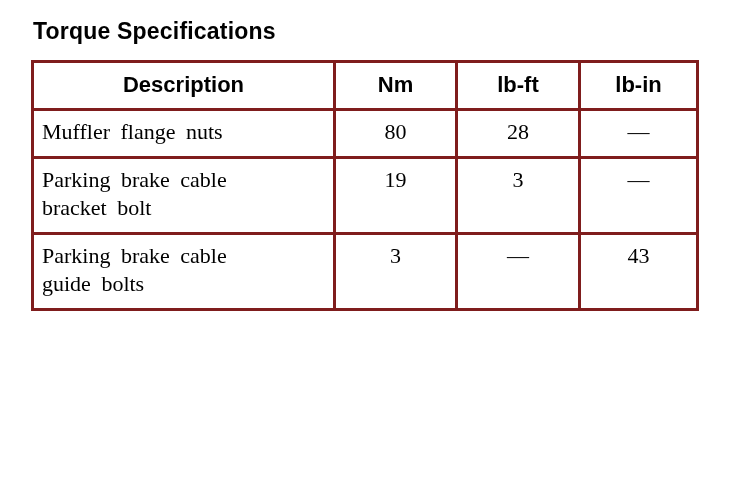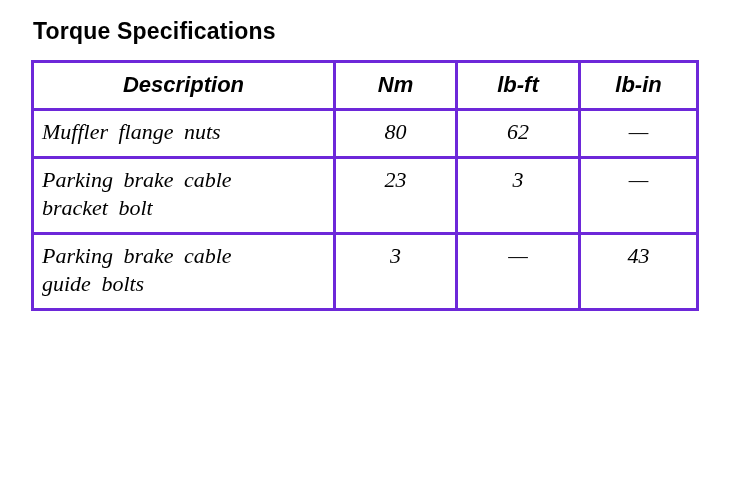--- a/index.html
+++ b/index.html
@@ -34,25 +34,24 @@
     table-layout: fixed;
     width: 665px;
     background: #ffffff;
   }
   table.spec-table col.c-desc  { width: 302px; }
   table.spec-table col.c-nm    { width: 122px; }
   table.spec-table col.c-lbft  { width: 123px; }
   table.spec-table col.c-lbin  { width: 118px; }
   table.spec-table th,
   table.spec-table td {
-    border: 3px solid #6d28d9;
+    border: 3px solid #7f1d1d;
     vertical-align: top;
     background: #ffffff;
     overflow: hidden;
-    font-style: italic;
   }
   table.spec-table th {
     font-family: "Liberation Sans", "DejaVu Sans", sans-serif;
     font-weight: bold;
     font-size: 22px;
     text-align: center;
     padding: 8px 4px 9px 4px;
     height: 28px;
     vertical-align: middle;
   }
@@ -95,27 +94,27 @@
         <th>Description</th>
         <th>Nm</th>
         <th>lb-ft</th>
         <th>lb-in</th>
       </tr>
     </thead>
     <tbody>
       <tr class="row-single">
         <td class="desc-cell">Muffler flange nuts</td>
         <td class="num-cell">80</td>
-        <td class="num-cell">62</td>
+        <td class="num-cell">28</td>
         <td class="num-cell">—</td>
       </tr>
       <tr class="row-double">
         <td class="desc-cell">Parking brake cable
 bracket bolt</td>
-        <td class="num-cell">23</td>
+        <td class="num-cell">19</td>
         <td class="num-cell">3</td>
         <td class="num-cell">—</td>
       </tr>
       <tr class="row-double">
         <td class="desc-cell">Parking brake cable
 guide bolts</td>
         <td class="num-cell">3</td>
         <td class="num-cell">—</td>
         <td class="num-cell">43</td>
       </tr>

